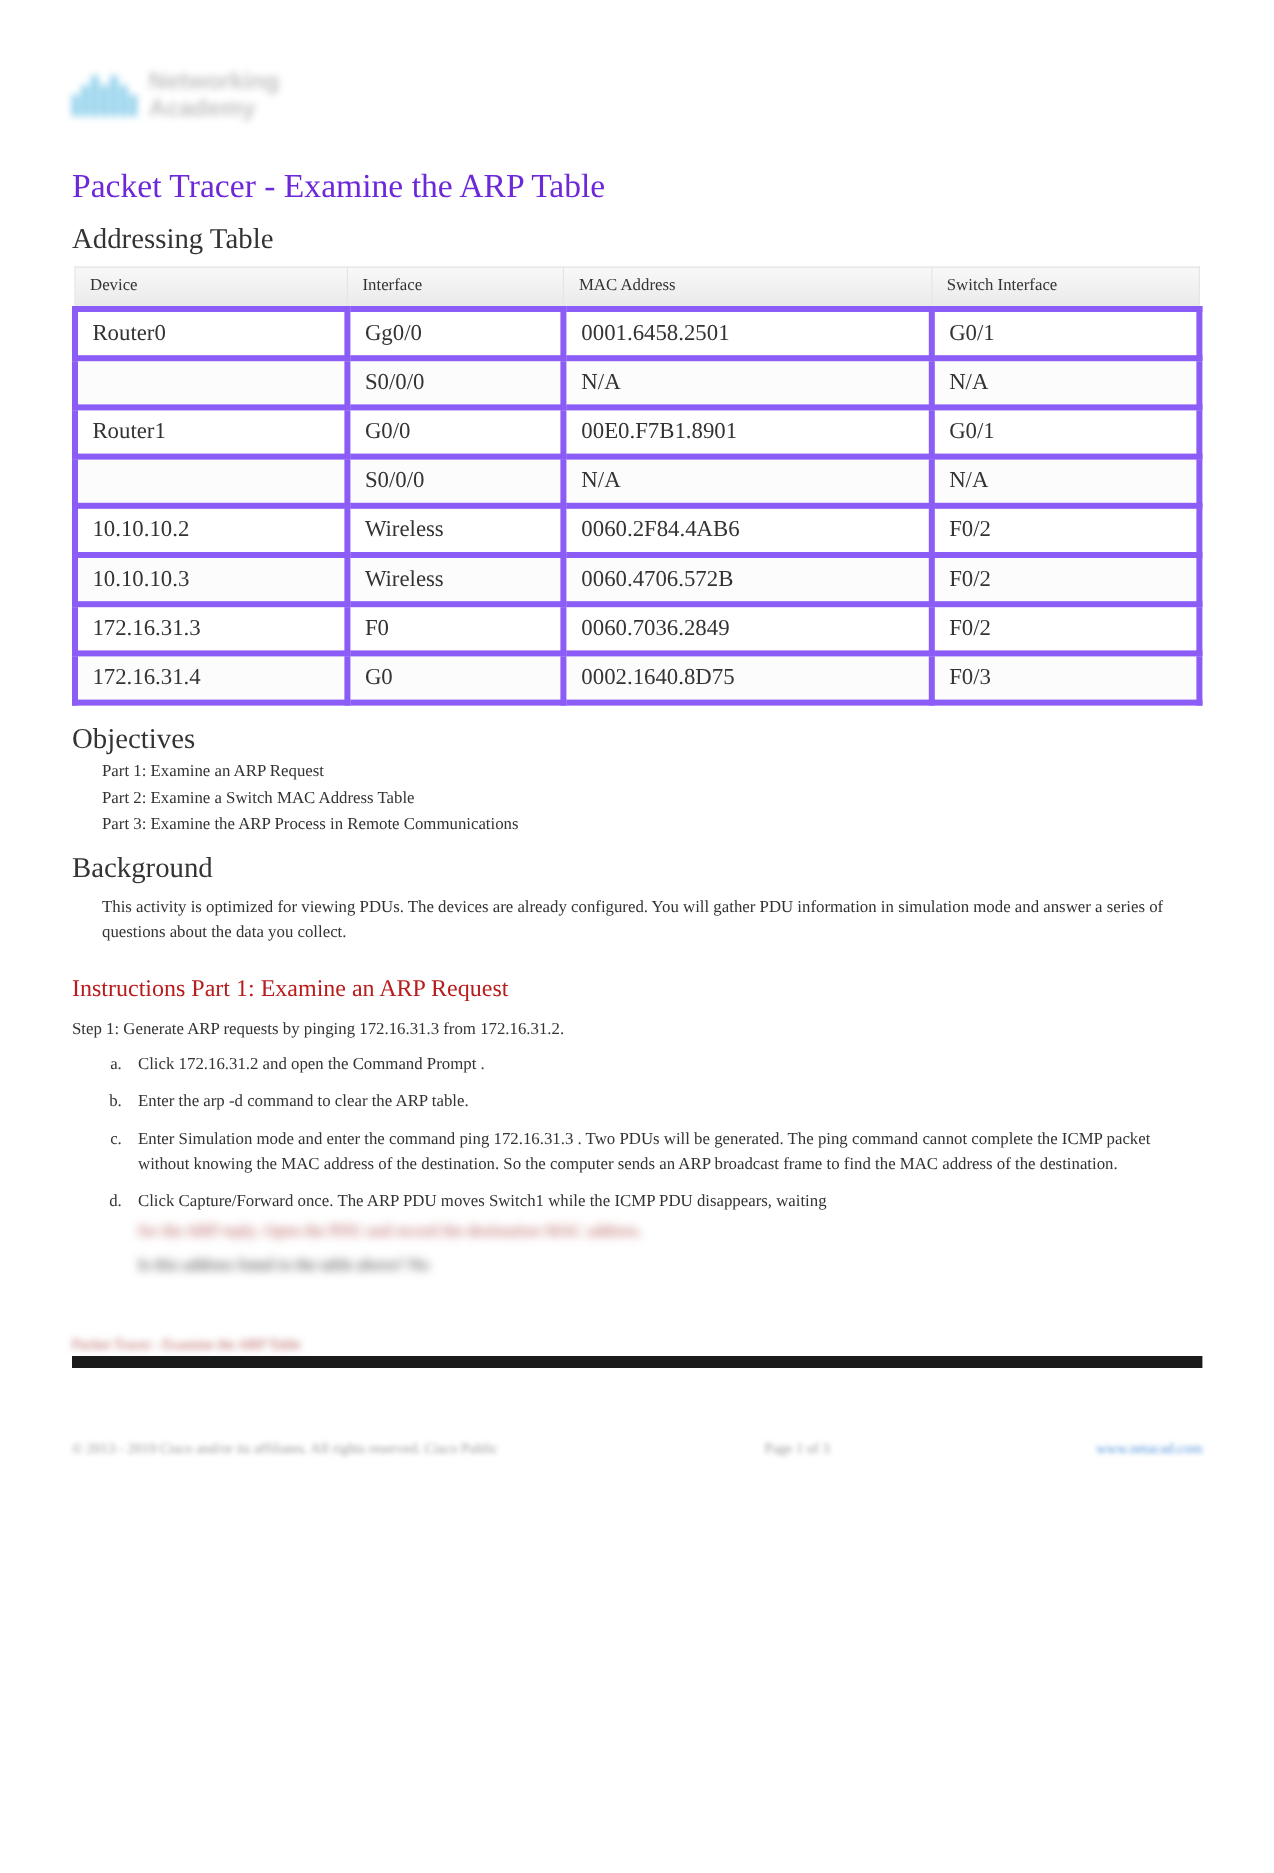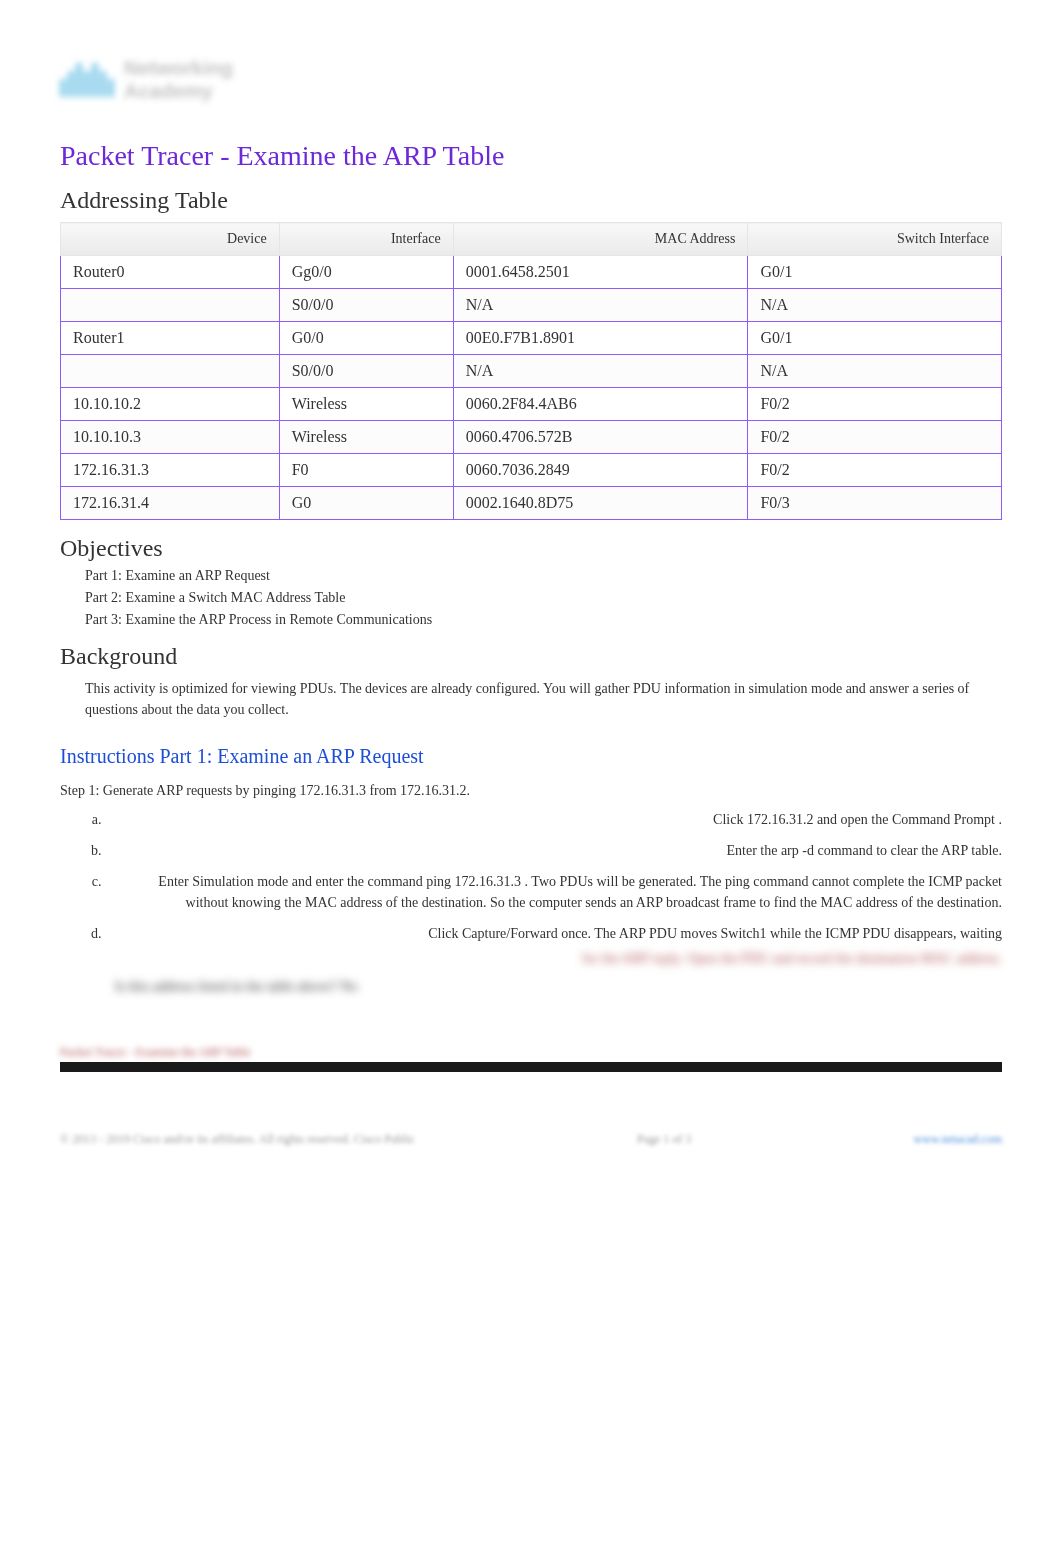--- a/index.html
+++ b/index.html
@@ -52,48 +52,48 @@
     h2 {
       font-weight: normal;
       font-size: 24px;
       margin: 15px 0 5px 0;
       color: #333;
     }
     h3 {
       font-weight: normal;
       font-size: 20px;
       margin: 25px 0 10px 0;
-      color: #1d4ed8;
+      color: #b91c1c;
     }
     .step-title {
       font-weight: normal;
       margin: 15px 0 10px 0;
       color: #333;
     }
     table {
       width: 100%;
       border-collapse: collapse;
       margin: 8px 0 10px 0;
     }
     thead tr {
       background: linear-gradient(to bottom, #f8f8f8, #eeeeee);
     }
     th {
-      text-align: right;
+      text-align: left;
       font-weight: normal;
       padding: 8px 12px;
       border: 1px solid #e5e5e5;
       background: linear-gradient(to bottom, #f8f8f8, #eaeaea);
       font-size: 14px;
     }
     td {
       padding: 7px 12px;
-      border: 1px solid #8b5cf6;
+      border: 5px solid #8b5cf6;
       background: #fff;
-      font-size: 16px;
+      font-size: 19px;
     }
     tbody tr:nth-child(even) td {
       background: #fcfcfc;
     }
     .objectives-list {
       padding-left: 25px;
       margin: 5px 0;
     }
     .objectives-list div {
       margin: 6px 0;
@@ -101,21 +101,20 @@
     }
     .bg-text {
       padding-left: 25px;
       margin: 8px 0;
       line-height: 1.5;
     }
     ol.alpha {
       list-style-type: lower-alpha;
       padding-left: 45px;
       margin: 10px 0;
-      text-align: right;
     }
     ol.alpha li {
       padding-left: 10px;
       margin-bottom: 10px;
       line-height: 1.5;
     }
     .blurred-line {
       filter: blur(4px);
       color: #b05050;
       margin-top: 4px;

